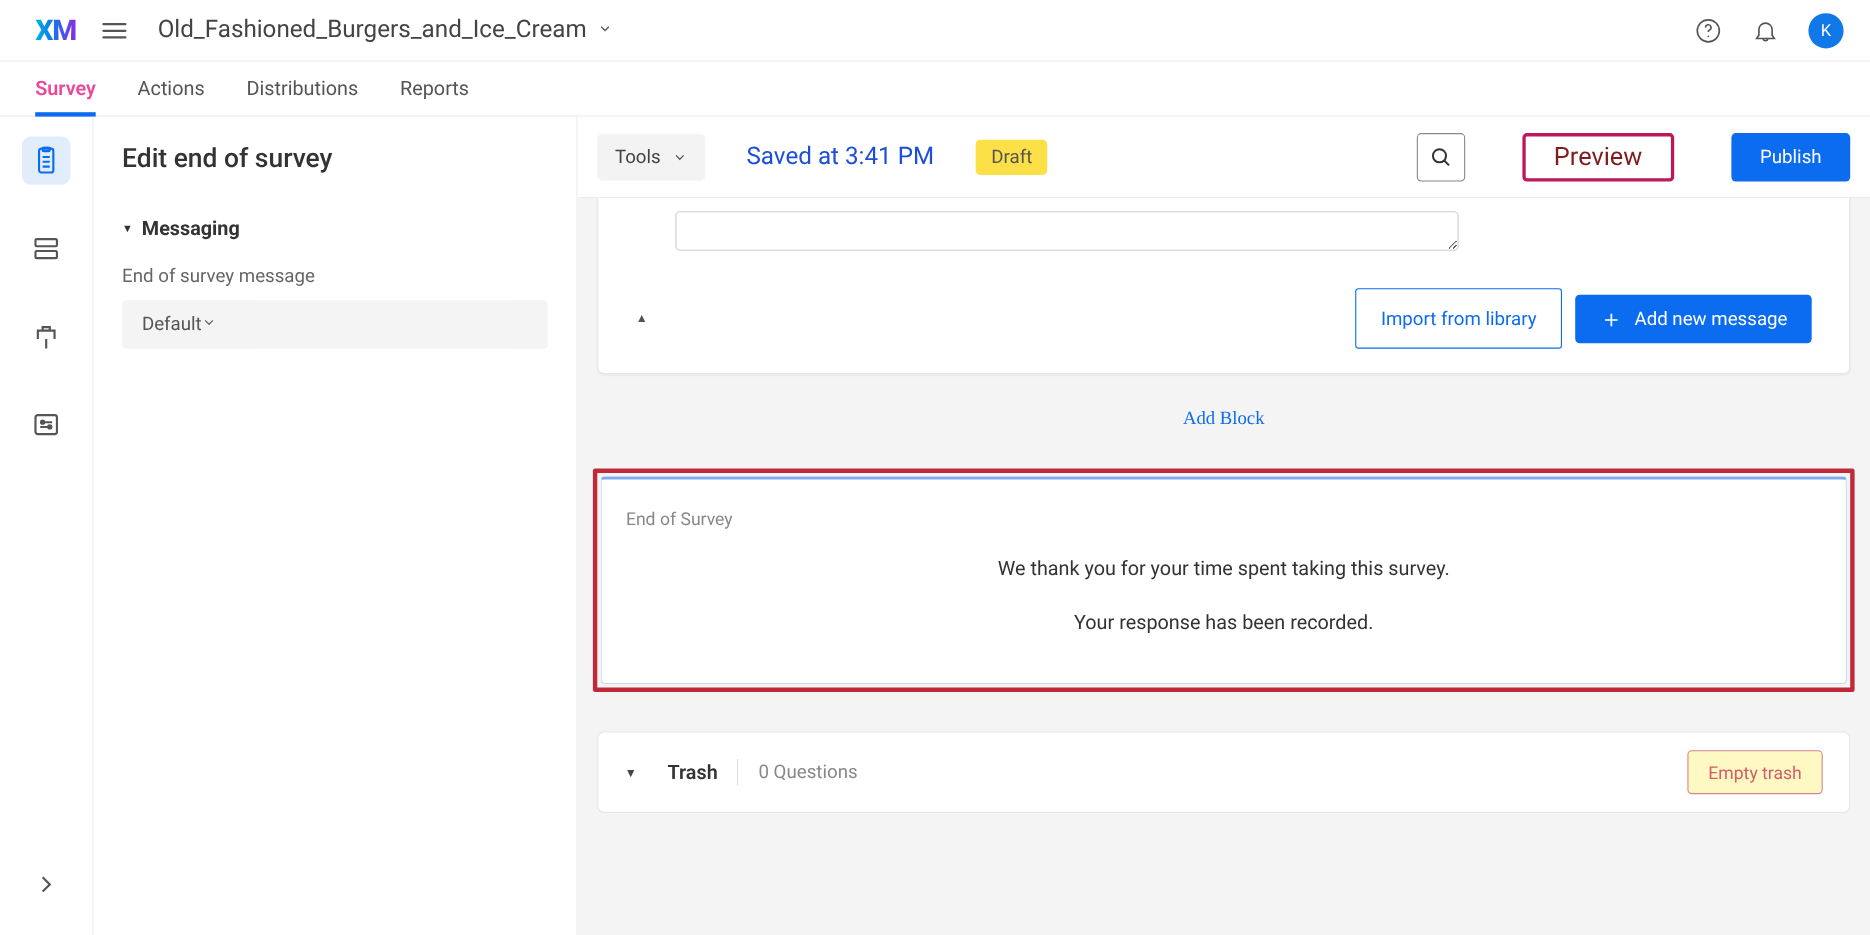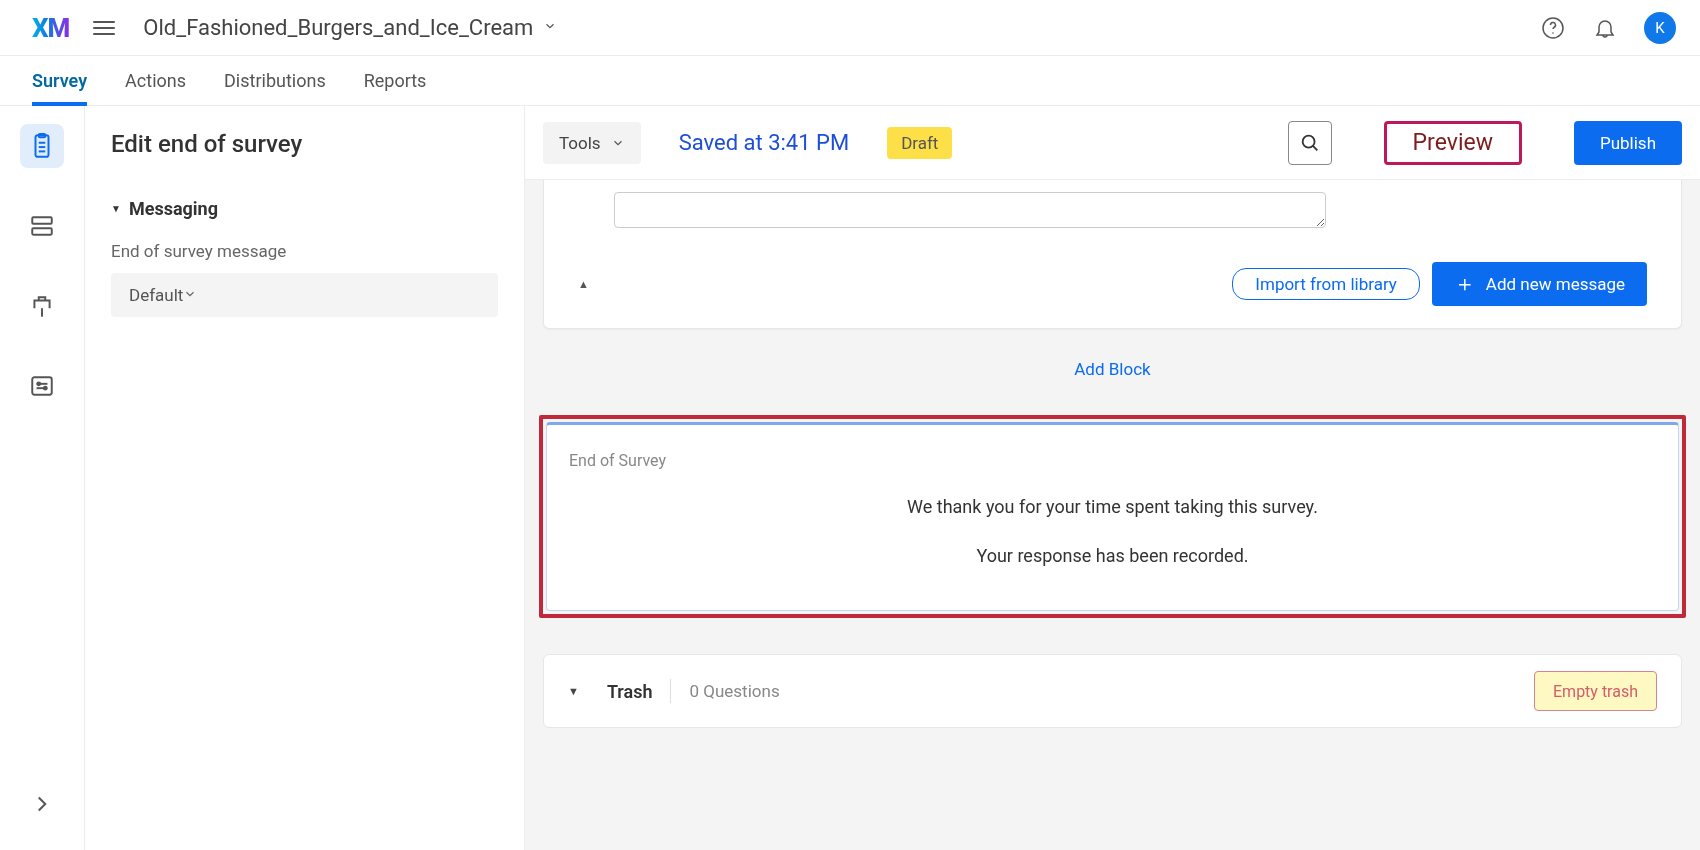--- a/index.html
+++ b/index.html
@@ -13,21 +13,21 @@
   .project-name { font-size: 22px; color:#444; font-weight: 400; margin-right: 10px;}
   .chev-down { font-size: 14px; color:#555; }
   .top-spacer { flex: 1; }
   .top-icon { width: 26px; height: 26px; display: inline-flex; align-items:center; justify-content:center; color:#555; margin-left: 26px; }
   .top-icon svg { width: 24px; height: 24px; stroke:#555; fill:none; stroke-width:1.5;}
   .avatar { width: 32px; height: 32px; border-radius: 50%; background:#1078e8; color:#fff; display:flex; align-items:center; justify-content:center; font-size:15px; margin-left: 26px;}
 
   
   .tabbar { height: 50px; border-bottom: 1px solid #ececec; display:flex; align-items:center; padding-left: 32px; gap: 38px;}
   .tab { font-size: 18px; color:#555; height: 50px; display:flex; align-items:center; cursor:pointer;}
-  .tab.active { color:#0369a1; font-weight: 600; border-bottom: 4px solid #0b6cf0; padding-top:4px;}
+  .tab.active { color:#ec4899; font-weight: 600; border-bottom: 4px solid #0b6cf0; padding-top:4px;}
 
   
   .body { display:flex; height: calc(850px - 106px);}
   .rail { width: 85px; border-right: 1px solid #ececec; display:flex; flex-direction:column; align-items:center; padding-top: 18px; gap: 36px;}
   .rail-item { width:44px; height:44px; display:flex; align-items:center; justify-content:center; border-radius:8px; color:#555; cursor:pointer;}
   .rail-item.active { background:#e1edfb; color:#0b6cf0;}
   .rail-item svg { width:26px; height:26px; fill:none; stroke:currentColor; stroke-width:1.8; }
   .rail-spacer { flex:1; }
   .rail-expand { margin-bottom:24px;}
 
@@ -51,25 +51,25 @@
   .btn-primary { height:44px; background:#0b6cf0; color:#fff; border-radius:4px; padding:0 26px; display:flex; align-items:center; font-size:17px; cursor:pointer; border:none;}
 
   .canvas { padding: 0 10px;}
 
   .block-card { background:#fff; border:1px solid #e6e6e6; border-radius:6px; margin: 0 8px 20px 8px; padding-bottom: 18px; box-shadow: 0 1px 2px rgba(0,0,0,0.04);}
   .question-body { padding: 12px 135px 12px 70px;}
   .text-area-fake { border:1px solid #ccc; border-radius:4px; height: 36px; resize: both; overflow:auto; background:#fff; width: 712px;}
   .block-footer { display:flex; align-items:center; padding: 18px 34px 4px 34px;}
   .collapse-caret { font-size:11px; color:#555; cursor:pointer;}
   .block-footer-spacer { flex:1;}
-  .btn-outline-sm { height:32px; border:1px solid #0b6cf0; color:#0b6cf0; border-radius:14px; padding:0 22px; display:flex; align-items:center; font-size:17px; cursor:pointer; background:#fff; margin-left: 12px;}
+  .btn-outline-sm { height:55px; border:1px solid #0b6cf0; color:#0b6cf0; border-radius:3px; padding:0 22px; display:flex; align-items:center; font-size:17px; cursor:pointer; background:#fff; margin-left: 12px;}
   .btn-primary-sm { height:44px; background:#0b6cf0; color:#fff; border-radius:4px; padding:0 22px; display:flex; align-items:center; font-size:17px; cursor:pointer; border:none; margin-left:12px; gap:10px;}
   .plus { font-size:22px; font-weight:300;}
 
-  .add-block { text-align:center; color:#0b6cf0; font-size:17px; margin: 30px 0 36px 0; cursor:pointer;}
+  .add-block { text-align:center; color:#0b6cf0; font-size:17px; margin: 30px 0 36px 0; cursor:pointer;font-family:Liberation Serif, serif;}
 
   .eos-highlight { border: 4px solid #c0293a; border-radius:2px; margin: 0 4px; padding:3px;}
   .eos-card { background:#fff; border:1px solid #c3d6f3; border-top: 3px solid #7fa9ed; border-radius:4px; padding: 26px 22px 44px 22px;}
   .eos-label { font-size:16px; color:#888; margin-bottom: 26px;}
   .eos-line { text-align:center; font-size:18px; color:#333; margin-bottom: 28px;}
   .eos-line:last-child { margin-bottom: 0;}
 
   .trash-card { background:#fff; border:1px solid #e6e6e6; border-radius:6px; margin: 36px 8px 0 8px; padding: 16px 24px; display:flex; align-items:center;}
   .trash-caret { font-size:11px; color:#444; margin-right: 28px; cursor:pointer;}
   .trash-label { font-weight:600; font-size:18px; color:#333; margin-right: 18px;}

